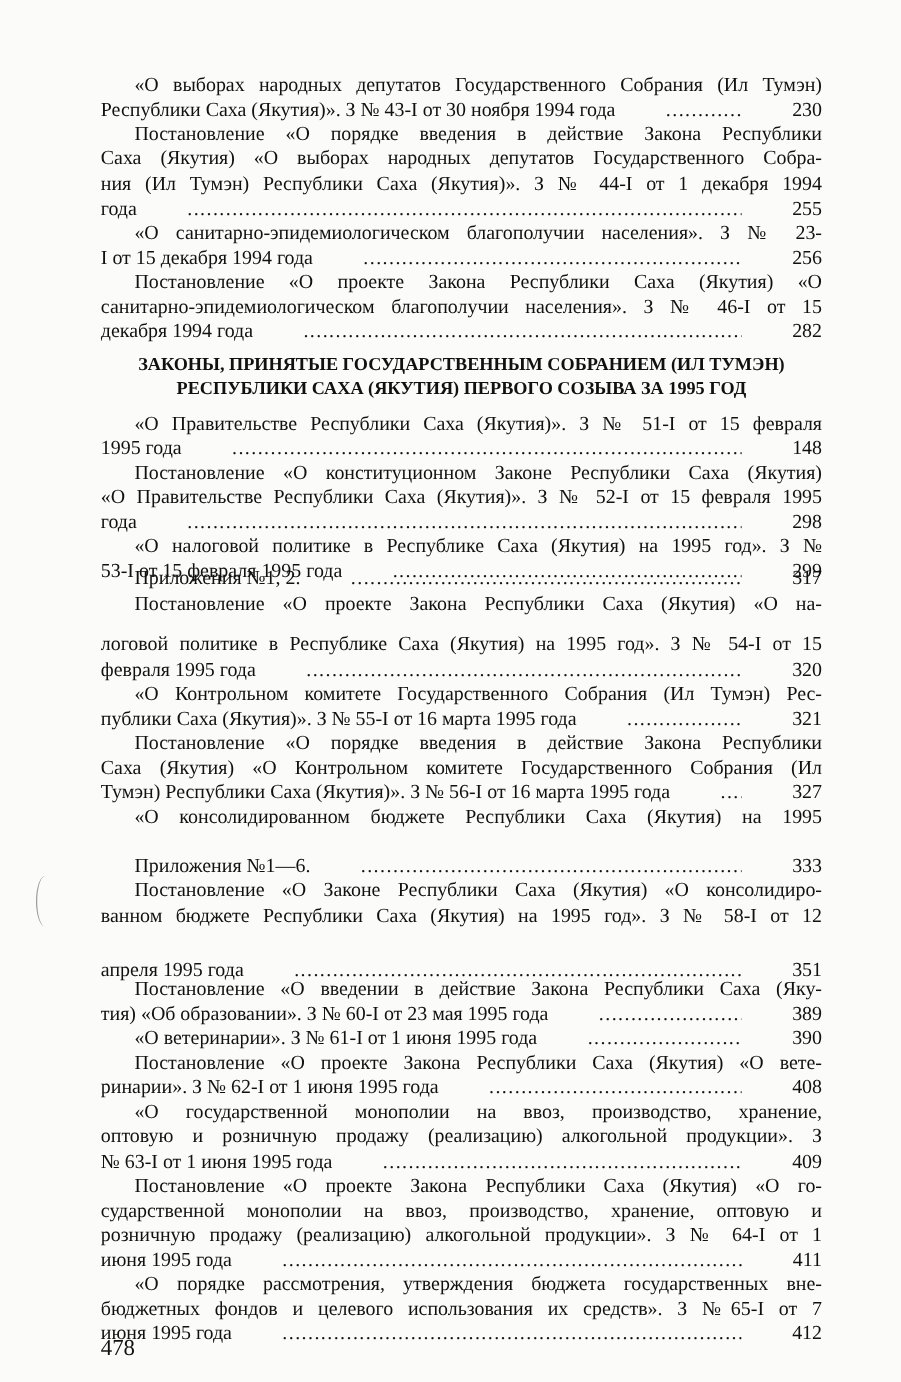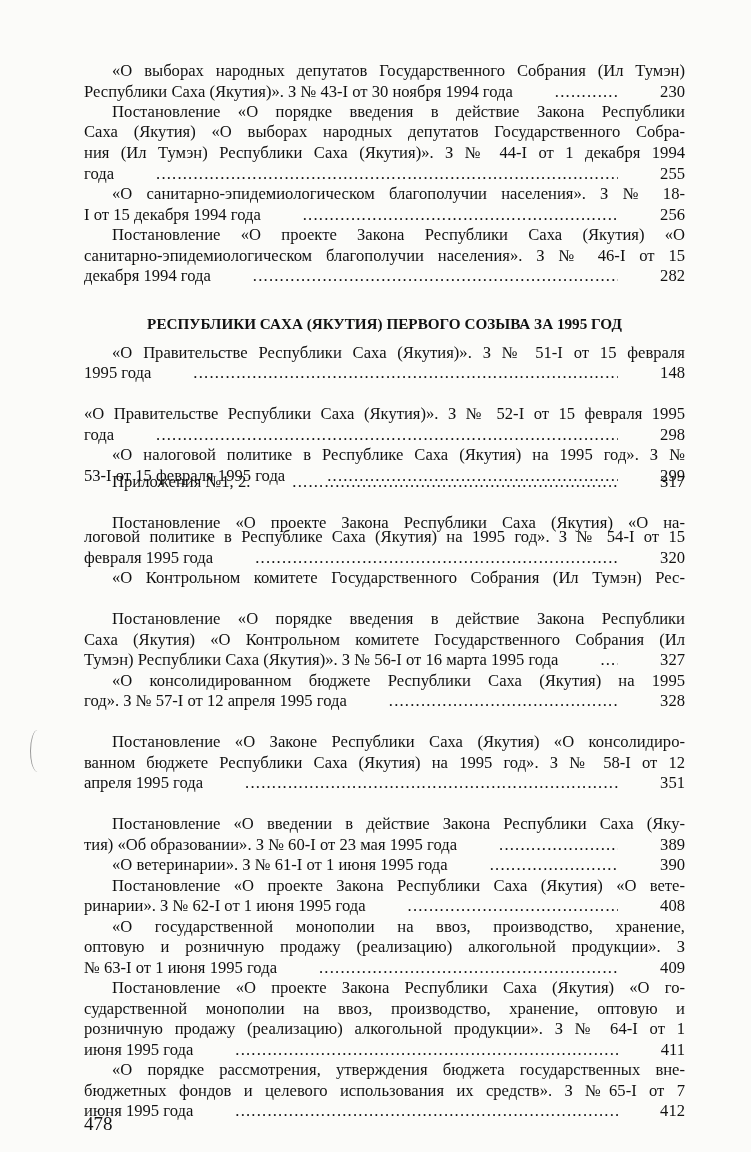--- a/index.html
+++ b/index.html
@@ -55,93 +55,100 @@
 
   <div class="line indent just" style="top:102px">Постановление «О порядке введения в действие Закона Республики</div>
   <div class="line just" style="top:122px">Саха (Якутия) «О выборах народных депутатов Государственного Собра-</div>
   <div class="line just" style="top:143px">ния (Ил Тумэн) Республики Саха (Якутия)». З № 44-I от 1 декабря 1994</div>
   <div class="line dots" style="top:164px">
     <span class="txt">года</span>
       <span class="leader"></span>
       <span class="pg">255</span>
   </div>
 
-  <div class="line indent just" style="top:184px">«О санитарно-эпидемиологическом благополучии населения». З № 18-</div>
+  <div class="line indent just" style="top:184px">«О санитарно-эпидемиологическом благополучии населения». З № 23-</div>
   <div class="line dots" style="top:205px">
     <span class="txt">I от 15 декабря 1994 года</span>
       <span class="leader"></span>
       <span class="pg">256</span>
   </div>
 
   <div class="line indent just" style="top:225px">Постановление «О проекте Закона Республики Саха (Якутия) «О</div>
   <div class="line just" style="top:246px">санитарно-эпидемиологическом благополучии населения». З № 46-I от 15</div>
   <div class="line dots" style="top:266px">
     <span class="txt">декабря 1994 года</span>
       <span class="leader"></span>
       <span class="pg">282</span>
   </div>
 
+  <div class="heading" style="top:294px">ЗАКОНЫ, ПРИНЯТЫЕ ГОСУДАРСТВЕННЫМ СОБРАНИЕМ (ИЛ ТУМЭН)</div>
   <div class="heading" style="top:314px">РЕСПУБЛИКИ САХА (ЯКУТИЯ) ПЕРВОГО СОЗЫВА ЗА 1995 ГОД</div>
 
   <div class="line indent just" style="top:343px">«О Правительстве Республики Саха (Якутия)». З № 51-I от 15 февраля</div>
   <div class="line dots" style="top:363px">
     <span class="txt">1995 года</span>
       <span class="leader"></span>
       <span class="pg">148</span>
   </div>
 
+  <div class="line indent just" style="top:384px">Постановление «О конституционном Законе Республики Саха (Якутия)</div>
   <div class="line just" style="top:404px">«О Правительстве Республики Саха (Якутия)». З № 52-I от 15 февраля 1995</div>
   <div class="line dots" style="top:425px">
     <span class="txt">года</span>
       <span class="leader"></span>
       <span class="pg">298</span>
   </div>
 
   <div class="line indent just" style="top:445px">«О налоговой политике в Республике Саха (Якутия) на 1995 год». З №</div>
   <div class="line dots" style="top:466px">
     <span class="txt">53-I от 15 февраля 1995 года</span>
       <span class="leader"></span>
       <span class="pg">299</span>
   </div>
 
   <div class="line indent dots" style="top:472px">
     <span class="txt">Приложения №1, 2.</span>
       <span class="leader"></span>
       <span class="pg">317</span>
   </div>
 
-  <div class="line indent just" style="top:513px">Постановление «О проекте Закона Республики Саха (Якутия) «О на-</div>
+  <div class="line indent just" style="top:493px">Постановление «О проекте Закона Республики Саха (Якутия) «О на-</div>
   <div class="line just" style="top:527px">логовой политике в Республике Саха (Якутия) на 1995 год». З № 54-I от 15</div>
   <div class="line dots" style="top:548px">
     <span class="txt">февраля 1995 года</span>
       <span class="leader"></span>
       <span class="pg">320</span>
   </div>
 
   <div class="line indent just" style="top:568px">«О Контрольном комитете Государственного Собрания (Ил Тумэн) Рес-</div>
+  <div class="line dots" style="top:589px">
+    <span class="txt">публики Саха (Якутия)». З № 55-I от 16 марта 1995 года</span>
+      <span class="leader"></span>
+      <span class="pg">321</span>
+  </div>
 
   <div class="line indent just" style="top:609px">Постановление «О порядке введения в действие Закона Республики</div>
   <div class="line just" style="top:630px">Саха (Якутия) «О Контрольном комитете Государственного Собрания (Ил</div>
   <div class="line dots" style="top:650px">
     <span class="txt">Тумэн) Республики Саха (Якутия)». З № 56-I от 16 марта 1995 года</span>
       <span class="leader"></span>
       <span class="pg">327</span>
   </div>
 
   <div class="line indent just" style="top:671px">«О консолидированном бюджете Республики Саха (Якутия) на 1995</div>
-  <div class="line dots" style="top:691px">
-    <span class="txt">год». З № 57-I от 12 апреля 1995 года</span>
-      <span class="leader"></span>
-      <span class="pg">328</span>
-  </div>
-
+
+  <div class="line indent dots" style="top:712px">
+    <span class="txt">Приложения №1—6.</span>
+      <span class="leader"></span>
+      <span class="pg">333</span>
+  </div>
 
   <div class="line indent just" style="top:732px">Постановление «О Законе Республики Саха (Якутия) «О консолидиро-</div>
   <div class="line just" style="top:753px">ванном бюджете Республики Саха (Якутия) на 1995 год». З № 58-I от 12</div>
-  <div class="line dots" style="top:773px">
+  <div class="line dots" style="top:798px">
     <span class="txt">апреля 1995 года</span>
       <span class="leader"></span>
       <span class="pg">351</span>
   </div>
 
 
   <div class="line indent just" style="top:814px">Постановление «О введении в действие Закона Республики Саха (Яку-</div>
   <div class="line dots" style="top:835px">
     <span class="txt">тия) «Об образовании». З № 60-I от 23 мая 1995 года</span>
       <span class="leader"></span>

